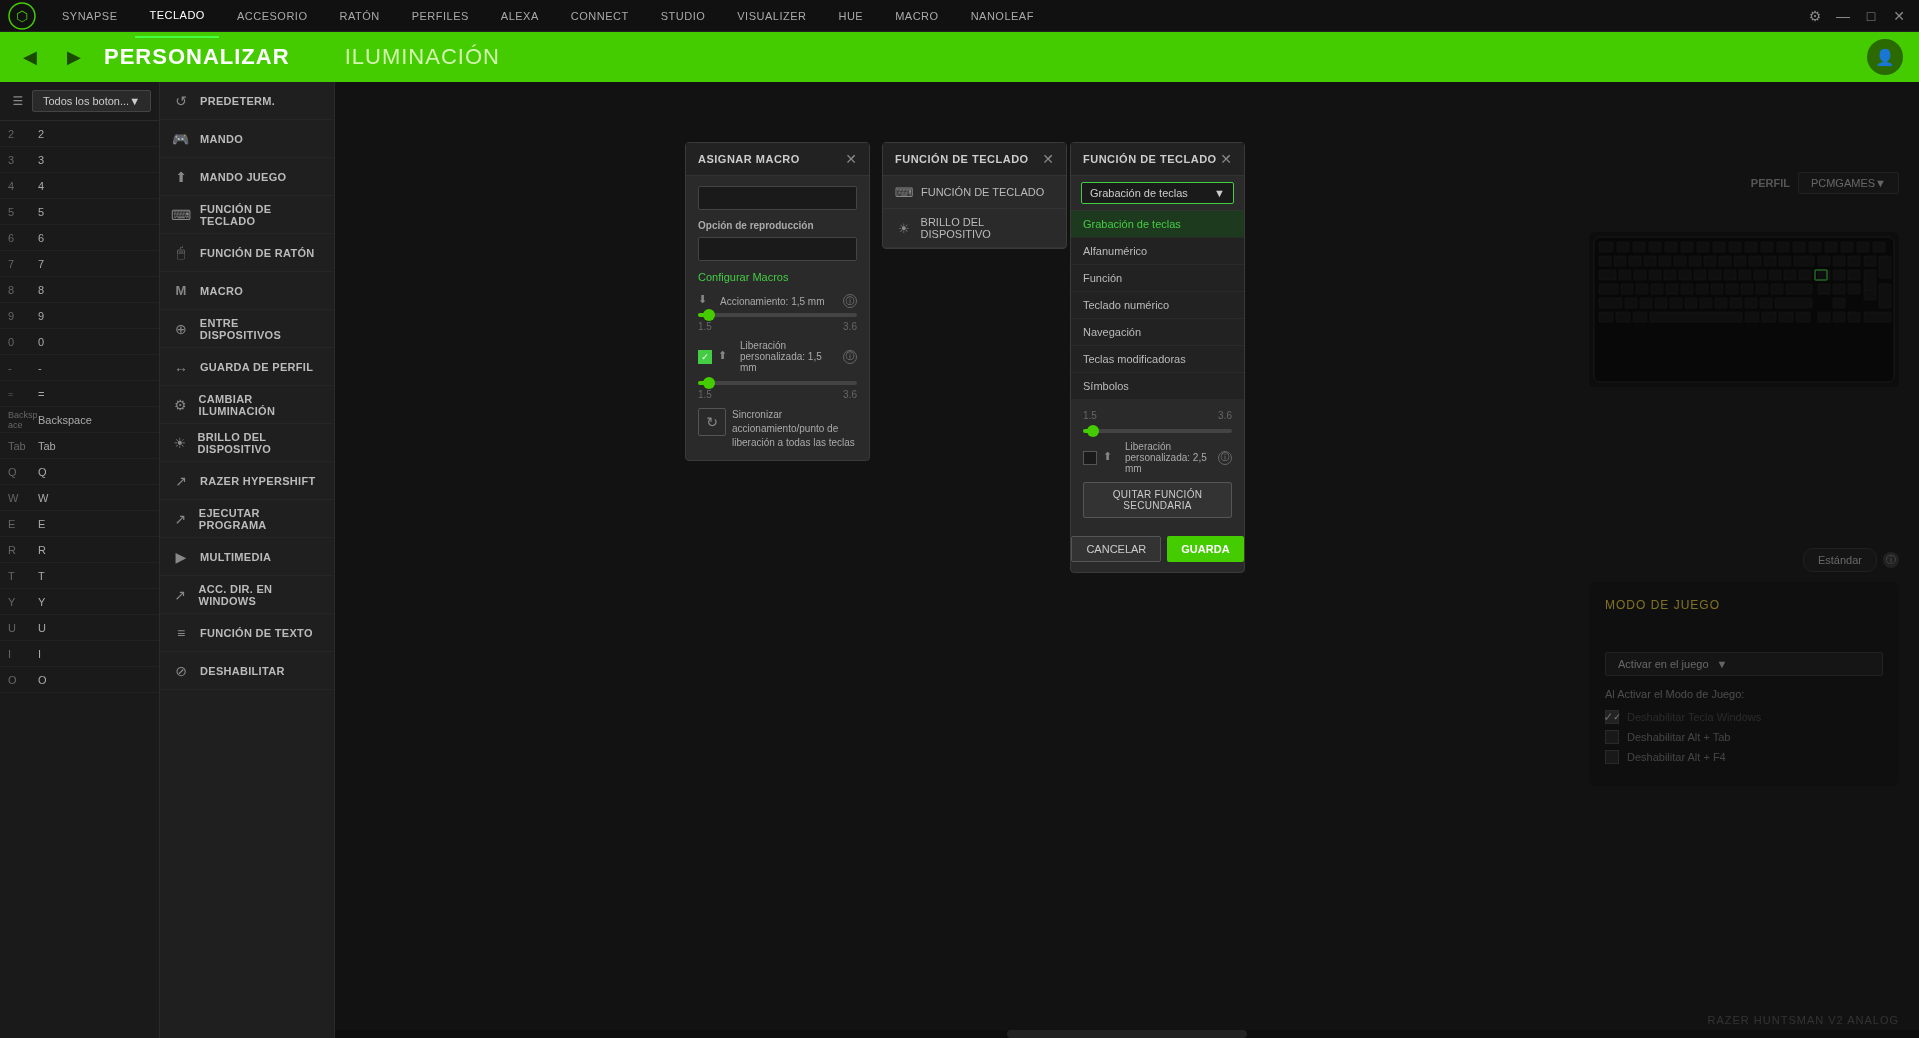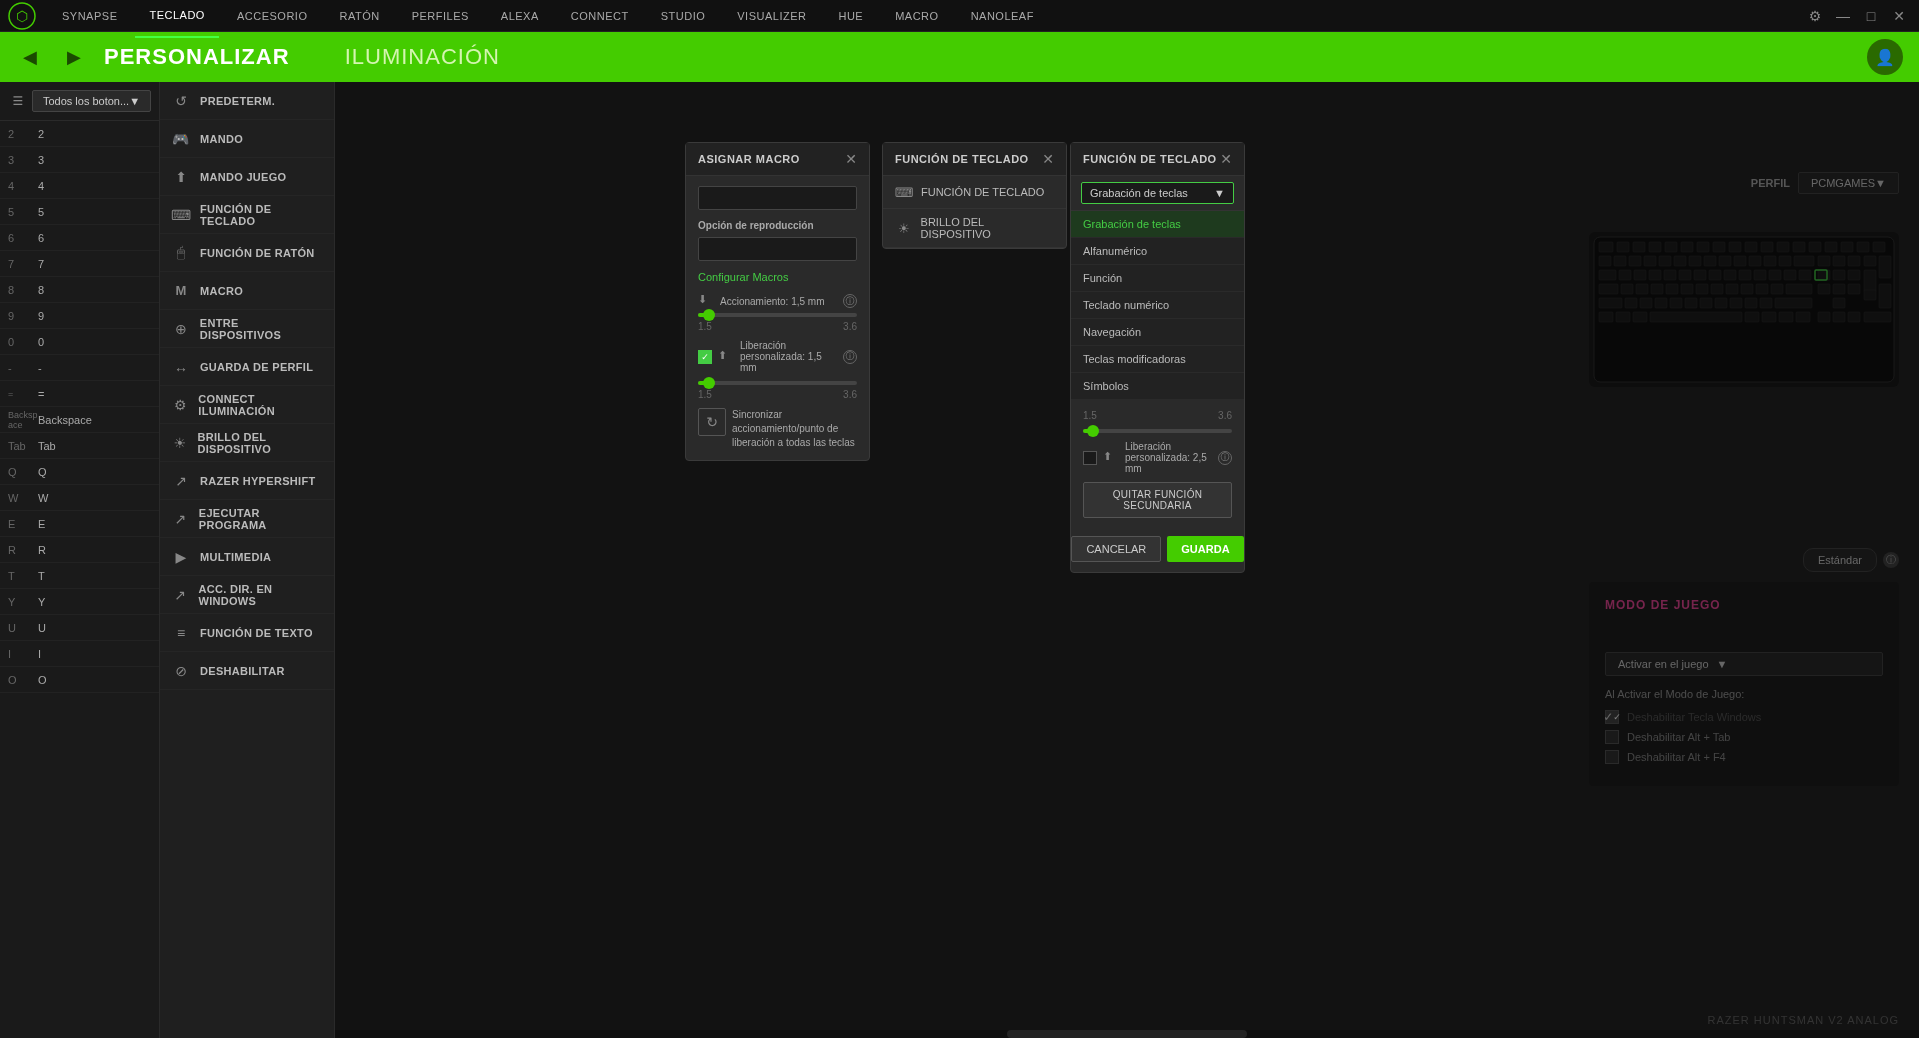--- a/index.html
+++ b/index.html
@@ -262,23 +262,23 @@
     .game-mode-panel {
       position: absolute;
       right: 20px;
       top: 500px;
       width: 310px;
       background: #1f1f1f;
       border-radius: 4px;
       padding: 16px;
     }
     .game-mode-title {
-      color: #ec4899;
+      color: #fde047;
       font-size: 12px;
-      font-weight: 700;
+      font-weight: 400;
       letter-spacing: 1px;
       margin-bottom: 12px;
     }
     .game-mode-dropdown-row {
       display: flex;
       align-items: center;
       gap: 8px;
       margin-bottom: 12px;
       margin-top: 40px;
     }
@@ -840,21 +840,21 @@
     <div class="sidebar-item">
       <span class="sidebar-icon">⊕</span>
       <span class="sidebar-label">ENTRE DISPOSITIVOS</span>
     </div>
     <div class="sidebar-item">
       <span class="sidebar-icon">↔</span>
       <span class="sidebar-label">GUARDA DE PERFIL</span>
     </div>
     <div class="sidebar-item">
       <span class="sidebar-icon">⚙</span>
-      <span class="sidebar-label">CONNECT ILUMINACIÓN</span>
+      <span class="sidebar-label">CAMBIAR ILUMINACIÓN</span>
     </div>
     <div class="sidebar-item">
       <span class="sidebar-icon">☀</span>
       <span class="sidebar-label">BRILLO DEL DISPOSITIVO</span>
     </div>
     <div class="sidebar-item">
       <span class="sidebar-icon">↗</span>
       <span class="sidebar-label">RAZER HYPERSHIFT</span>
     </div>
     <div class="sidebar-item">

